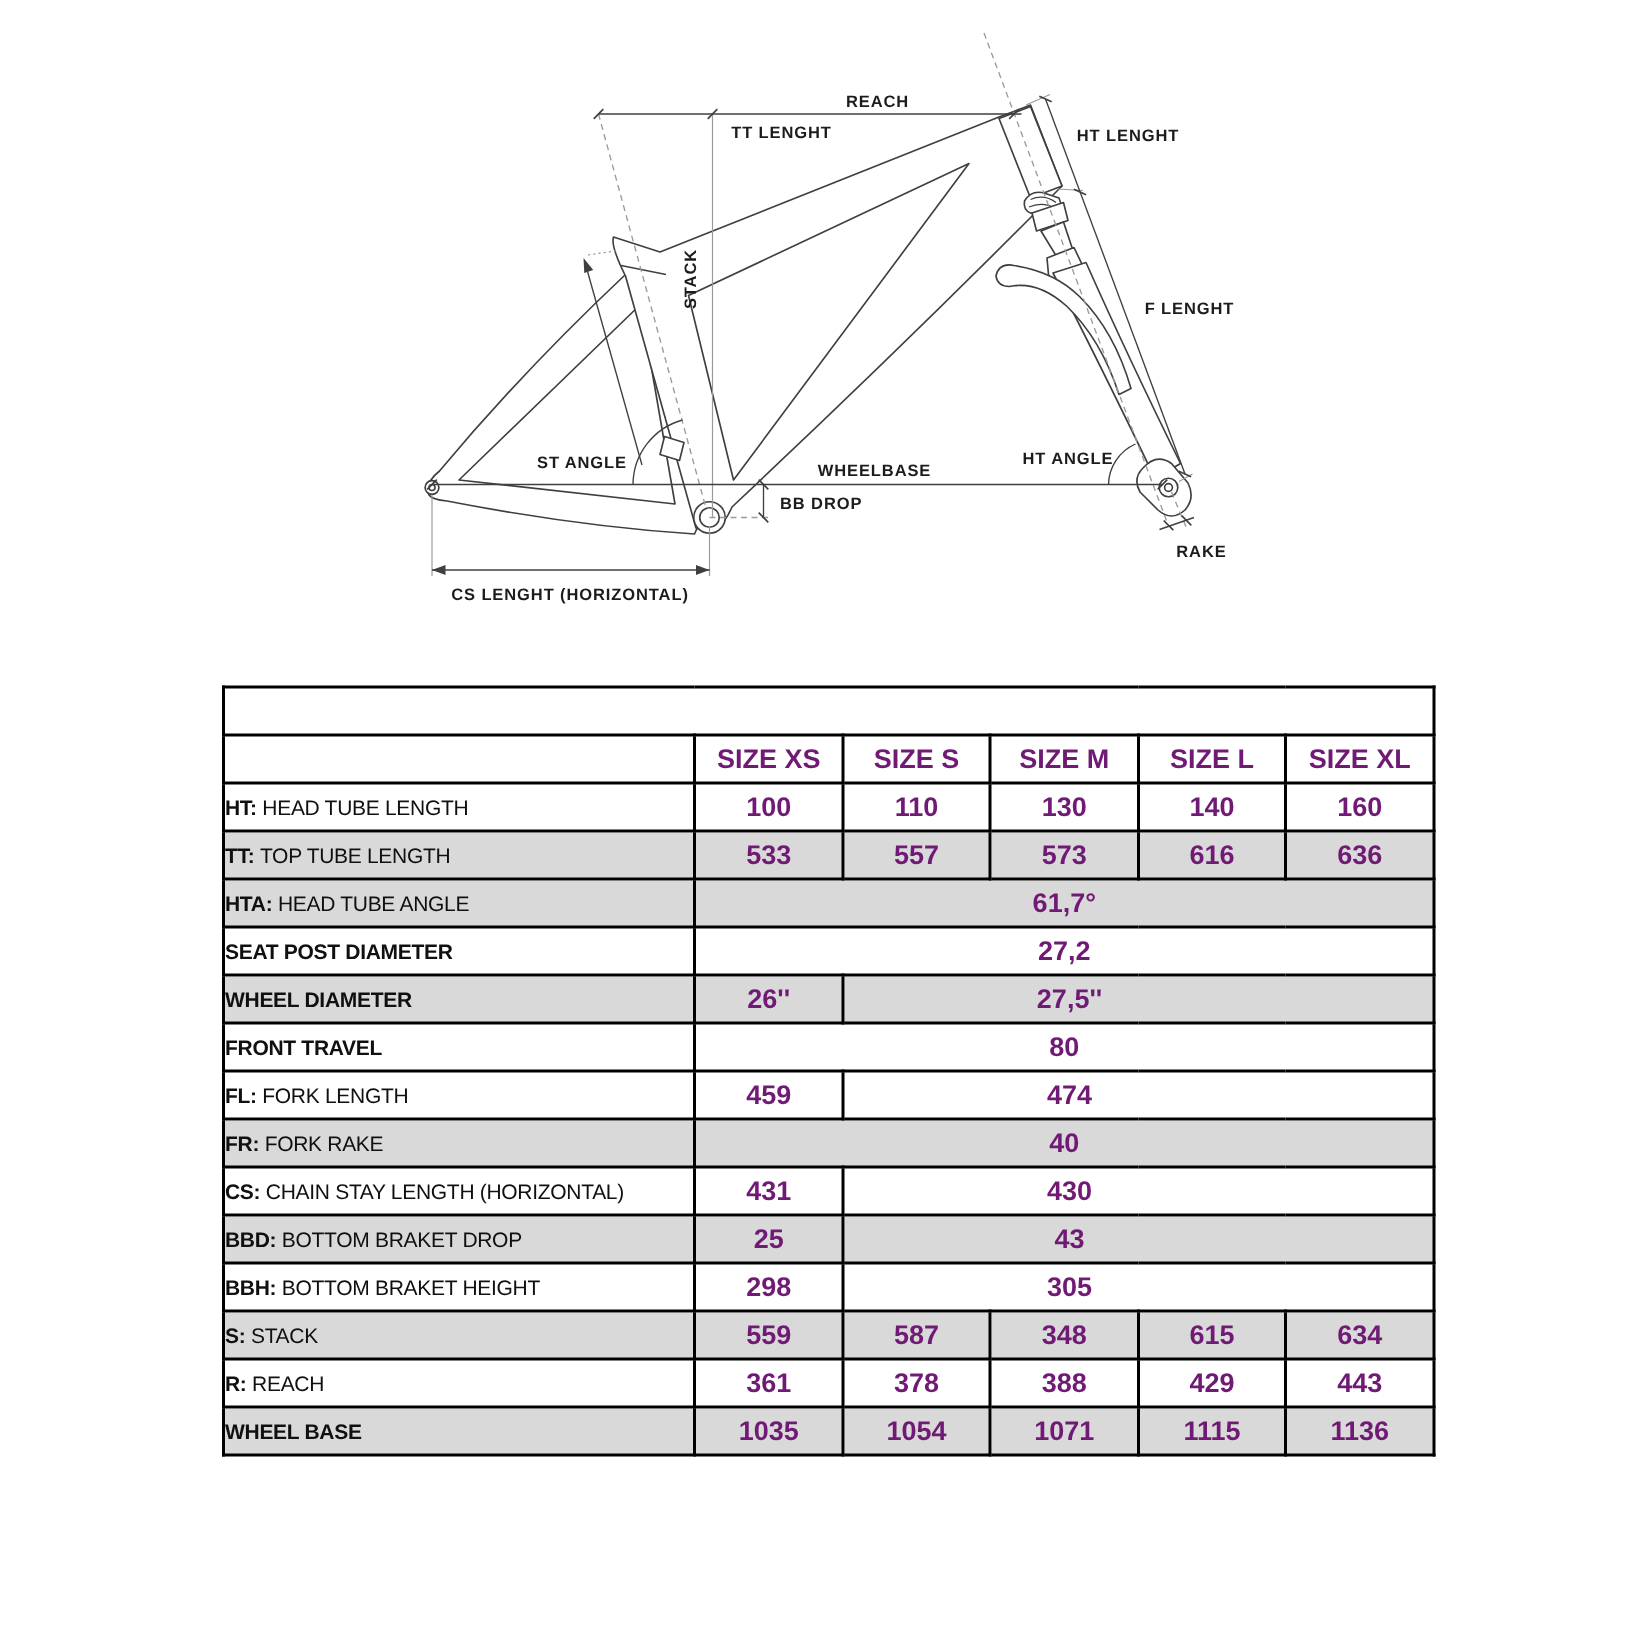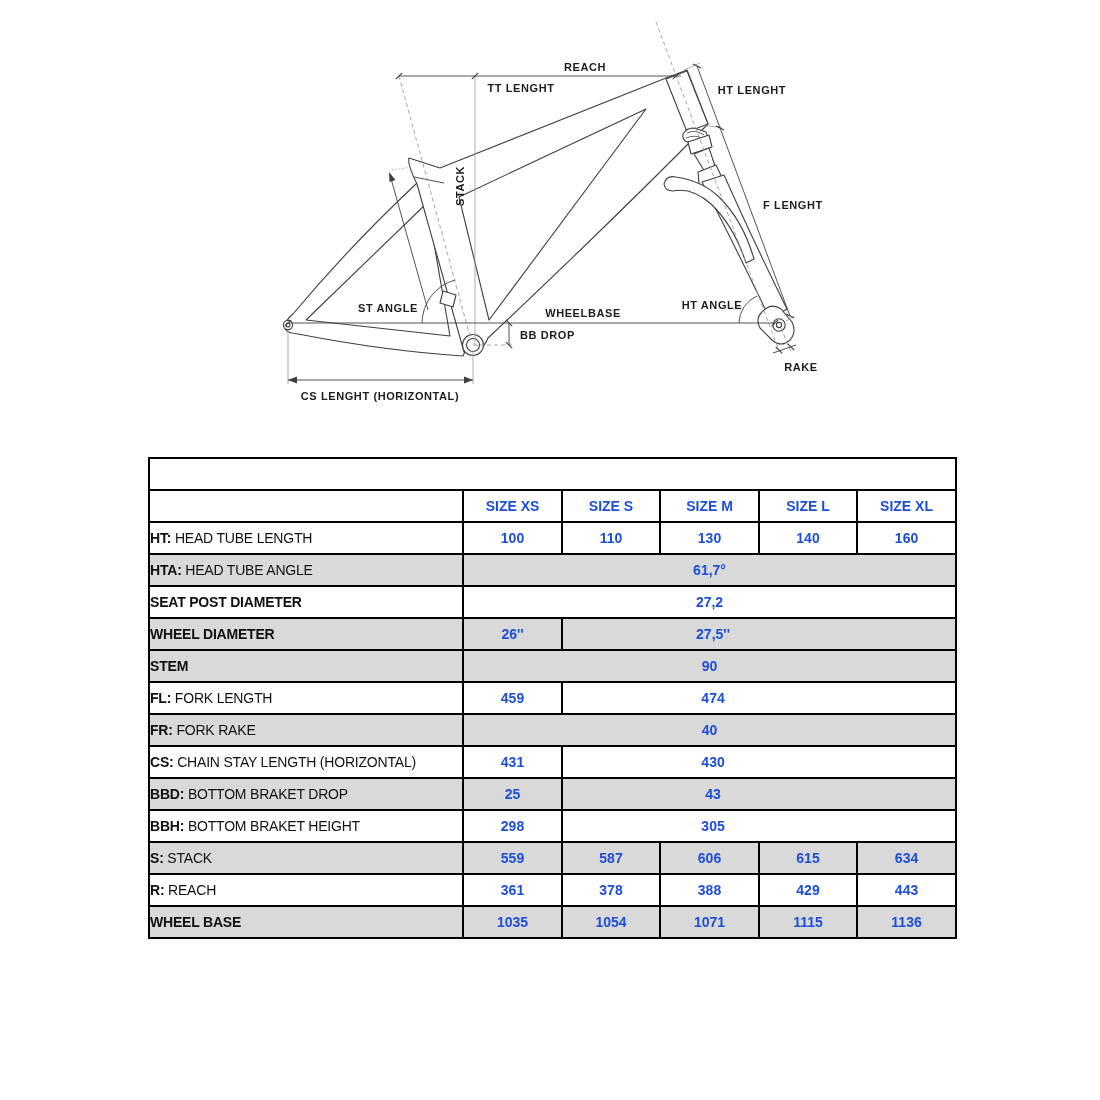--- a/index.html
+++ b/index.html
@@ -11,21 +11,21 @@
              letter-spacing:.6px;fill:#1c1c1c;}
   .table-wrap{position:absolute;left:148px;top:457px;}
   table.spec{border-collapse:collapse;table-layout:fixed;width:807px;
              font-family:"Liberation Sans",sans-serif;}
   table.spec td{border:2px solid #000;height:30px;padding:0;overflow:hidden;
                 white-space:nowrap;background:#fff;vertical-align:middle;}
   td.title-cell{background:#141414;color:#fff;text-align:center;font-weight:bold;
                 font-size:17px;letter-spacing:.6px;}
   td.label-cell{padding-left:8px;font-size:14px;letter-spacing:-0.2px;color:#101010;}
   .pfx{font-weight:bold;}
-  td.size-cell,td.val-cell{text-align:center;font-weight:bold;font-size:14px;color:#1d4ed8;}
+  td.size-cell,td.val-cell{text-align:center;font-weight:bold;font-size:18px;color:#701a75;}
   tr.alt td{background:#d9d9d9;}
   .shift{display:inline-block;transform:translateX(-46px);text-align:right;}
 </style>
 </head>
 <body>
 
 <div class="page">
 
   <div class="diagram">
     <svg width="1100" height="450" viewBox="0 0 1100 450" xmlns="http://www.w3.org/2000/svg">
@@ -151,35 +151,43 @@
           </tr>
           <tr>
             <td class="label-cell"><span class="pfx">HT: </span>HEAD TUBE LENGTH</td>
             <td class="val-cell" colspan="1"><span>100</span></td>
             <td class="val-cell" colspan="1"><span>110</span></td>
             <td class="val-cell" colspan="1"><span>130</span></td>
             <td class="val-cell" colspan="1"><span>140</span></td>
             <td class="val-cell" colspan="1"><span>160</span></td>
           </tr>
           <tr class="alt">
+            <td class="label-cell"><span class="pfx">TT: </span>TOP TUBE LENGTH</td>
+            <td class="val-cell" colspan="1"><span>533</span></td>
+            <td class="val-cell" colspan="1"><span>557</span></td>
+            <td class="val-cell" colspan="1"><span>573</span></td>
+            <td class="val-cell" colspan="1"><span>616</span></td>
+            <td class="val-cell" colspan="1"><span>636</span></td>
+          </tr>
+          <tr class="alt">
             <td class="label-cell"><span class="pfx">HTA: </span>HEAD TUBE ANGLE</td>
             <td class="val-cell" colspan="5"><span>61,7°</span></td>
           </tr>
           <tr>
             <td class="label-cell"><span class="pfx">SEAT POST DIAMETER</span></td>
             <td class="val-cell" colspan="5"><span>27,2</span></td>
           </tr>
           <tr class="alt">
             <td class="label-cell"><span class="pfx">WHEEL DIAMETER</span></td>
             <td class="val-cell" colspan="1"><span>26''</span></td>
             <td class="val-cell" colspan="4"><span class="shift">27,5''</span></td>
           </tr>
-          <tr class="alt">
-            <td class="label-cell"><span class="pfx">STEM</span></td>
-            <td class="val-cell" colspan="5"><span>90</span></td>
+          <tr>
+            <td class="label-cell"><span class="pfx">FRONT TRAVEL</span></td>
+            <td class="val-cell" colspan="5"><span>80</span></td>
           </tr>
           <tr>
             <td class="label-cell"><span class="pfx">FL: </span>FORK LENGTH</td>
             <td class="val-cell" colspan="1"><span>459</span></td>
             <td class="val-cell" colspan="4"><span class="shift">474</span></td>
           </tr>
           <tr class="alt">
             <td class="label-cell"><span class="pfx">FR: </span>FORK RAKE</td>
             <td class="val-cell" colspan="5"><span>40</span></td>
           </tr>
@@ -195,21 +203,21 @@
           </tr>
           <tr>
             <td class="label-cell"><span class="pfx">BBH: </span>BOTTOM BRAKET HEIGHT</td>
             <td class="val-cell" colspan="1"><span>298</span></td>
             <td class="val-cell" colspan="4"><span class="shift">305</span></td>
           </tr>
           <tr class="alt">
             <td class="label-cell"><span class="pfx">S: </span>STACK</td>
             <td class="val-cell" colspan="1"><span>559</span></td>
             <td class="val-cell" colspan="1"><span>587</span></td>
-            <td class="val-cell" colspan="1"><span>606</span></td>
+            <td class="val-cell" colspan="1"><span>348</span></td>
             <td class="val-cell" colspan="1"><span>615</span></td>
             <td class="val-cell" colspan="1"><span>634</span></td>
           </tr>
           <tr>
             <td class="label-cell"><span class="pfx">R: </span>REACH</td>
             <td class="val-cell" colspan="1"><span>361</span></td>
             <td class="val-cell" colspan="1"><span>378</span></td>
             <td class="val-cell" colspan="1"><span>388</span></td>
             <td class="val-cell" colspan="1"><span>429</span></td>
             <td class="val-cell" colspan="1"><span>443</span></td>

